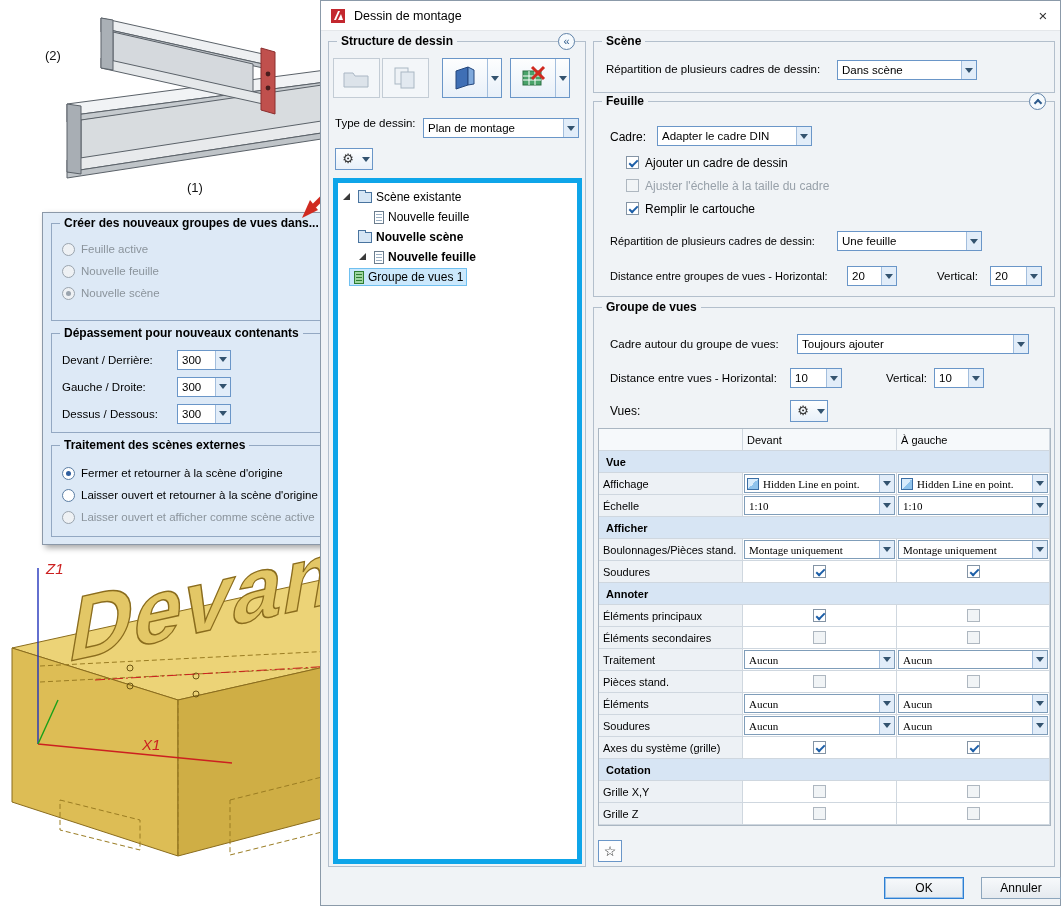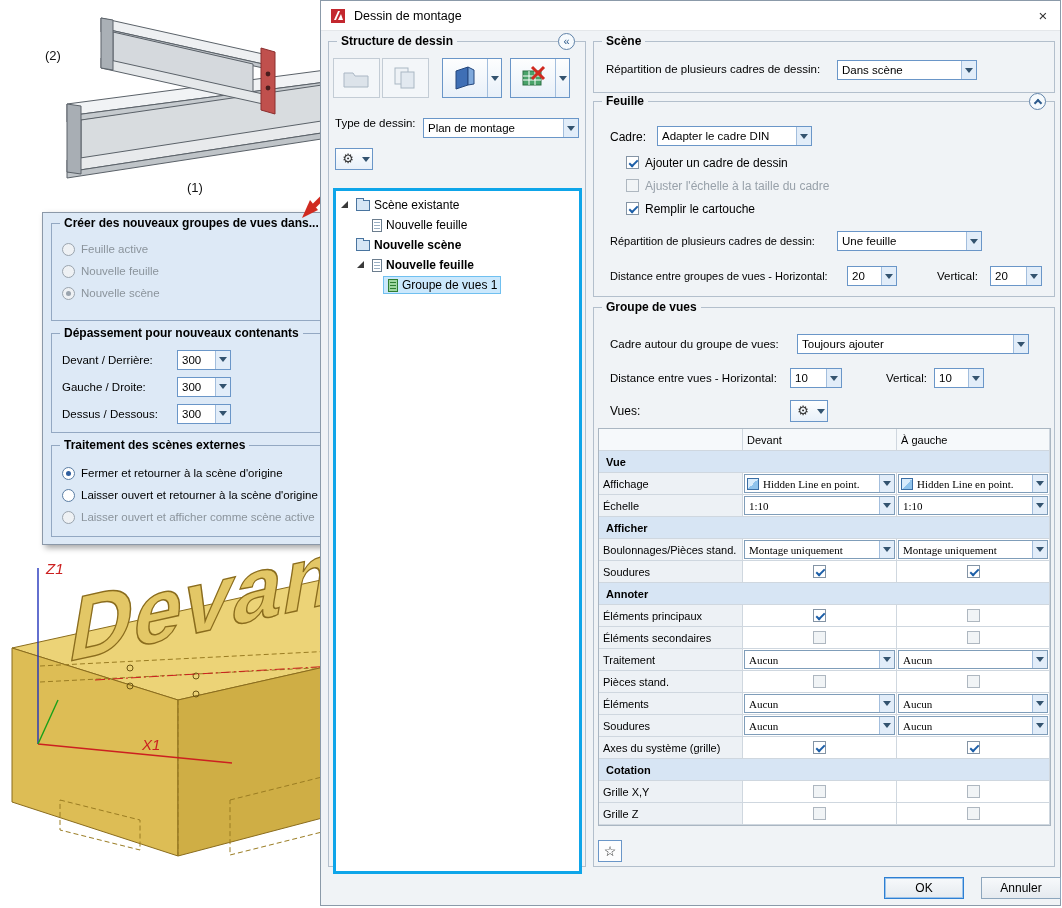--- a/index.html
+++ b/index.html
@@ -59,21 +59,21 @@
 
   .radio-row { display:flex; align-items:center; height:22px; gap:6px; }
   .radio { width:13px; height:13px; border:1px solid #5a7da3; border-radius:50%; background:#fff; position:relative; flex:none; }
   .radio.checked::after { content:""; position:absolute; left:3px; top:3px; width:5px; height:5px; border-radius:50%; background:#2f5e9e; }
   .radio-row.disabled .radio { border-color:#9aa4ae; background:#eef1f4; }
   .radio-row.disabled .radio.checked::after { background:#9aa4ae; }
   .radio-row.disabled .radio-label { color:#8b949c; }
   .radio-label { font-size:11.5px; white-space:nowrap; }
 
   
-  .tree { position:absolute; background:#fff; border:3px solid #0ea5e9; overflow:hidden;margin-top:10px; }
+  .tree { position:absolute; background:#fff; border:5px solid #0ea5e9; overflow:hidden; }
   .tree-row { display:flex; align-items:center; height:20px; font-size:12px; white-space:nowrap; }
   .expander { width:10px; height:10px; margin-right:2px; position:relative; flex:none; }
   .expander.on::before { content:""; position:absolute; left:1px; top:1px;
                          border-bottom:7px solid #3a3a3a; border-left:7px solid transparent; }
   .sel-wrap { display:flex; align-items:center; padding:1px 3px; }
   .tree-row.selected .sel-wrap { background:#cbe8fc; outline:1px solid #70c0f0; }
   .bold { font-weight:bold; }
   .ticon { display:inline-block; position:relative; flex:none; margin:0 4px 0 1px; }
   .ticon.folder { width:14px; height:11px; background:#d6e6f5; border:1px solid #49749f; }
   .ticon.folder::before { content:""; position:absolute; top:-3px; left:-1px; width:6px; height:2px;
@@ -346,21 +346,21 @@
               <span class="tlabel bold">Nouvelle scène</span>
             </span>
           </div>
           <div class="tree-row" style="padding-left: 20px;">
             <span class="expander on"></span>
             <span class="sel-wrap">
               <span class="ticon sheet"></span>
               <span class="tlabel bold">Nouvelle feuille</span>
             </span>
           </div>
-          <div class="tree-row selected" style="padding-left: 36px;">
+          <div class="tree-row selected" style="">
             <span class="expander"></span>
             <span class="sel-wrap">
               <span class="ticon viewgroup"></span>
               <span class="tlabel">Groupe de vues 1</span>
             </span>
           </div>
         </div>
     </div>
 
     <div class="grp" style="left:272px;top:40px;width:462px;height:52px">

